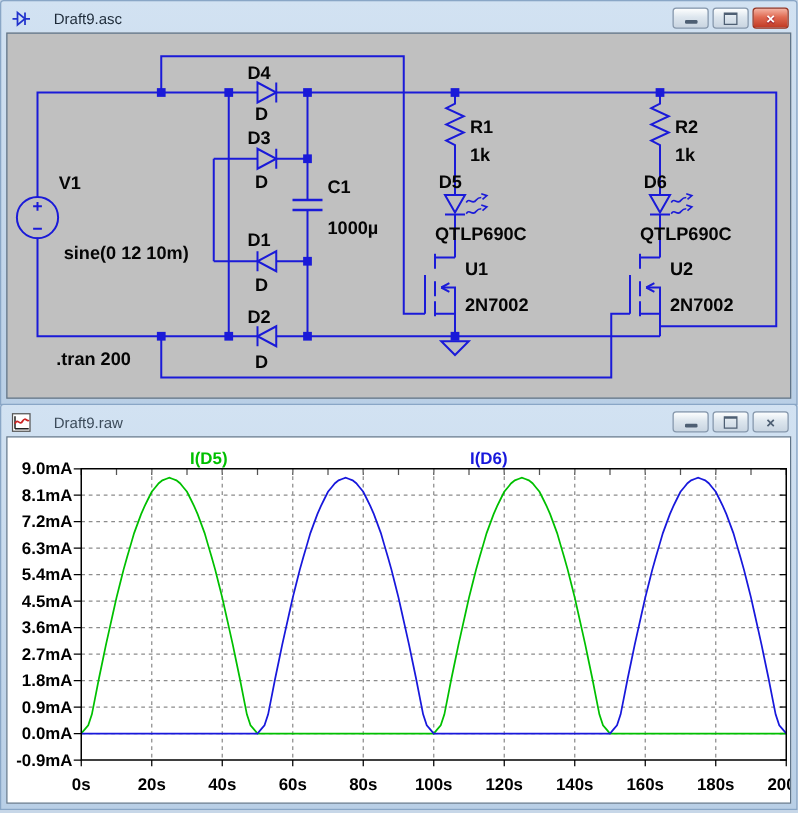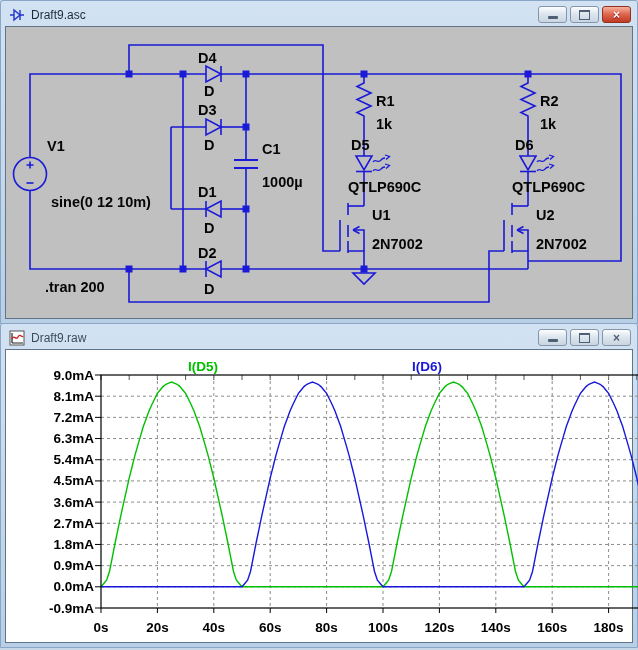--- a/index.html
+++ b/index.html
@@ -2,37 +2,37 @@
 <html><head>
 <meta charset="utf-8">
 <style>
   html,body{margin:0;padding:0;width:638px;height:650px;overflow:hidden;
     background:#c7d7e8;font-family:"Liberation Sans",sans-serif;}
   .window{position:absolute;left:0;width:638px;box-sizing:border-box;
     background:linear-gradient(#d2e2f2,#b9cfe6);
     border:1px solid #89a6c6;border-radius:3px 3px 0 0;padding:0 4px 4px 4px;}
   #win-asc{top:0;height:324px;z-index:2;}
   #win-raw{top:323px;height:325px;z-index:1;}
-  .titlebar{height:23px;display:flex;align-items:center;gap:6px;padding:2px 2px 0 4px;}
+  .titlebar{height:23px;display:flex;align-items:center;gap:18px;padding:2px 2px 0 4px;}
   .title-text{font-size:12px;color:#1d2a38;}
   #win-raw .title-text{color:#3c4b5a;}
   .tb-buttons{margin-left:auto;display:flex;gap:3px;}
   .tb-btn{width:29px;height:17px;box-sizing:border-box;border:1px solid #8596aa;
     border-radius:3px;display:flex;align-items:center;justify-content:center;
     background:linear-gradient(#fdfefe,#dde6ee 45%,#c9d5e1);cursor:default;}
   .tb-btn.close-active{background:linear-gradient(#f2af9f,#dd6ketchup,#d55); 
     background:linear-gradient(#f4b2a2,#e06a52 45%,#c03a24);border-color:#96301d;}
   .glyph-min{width:10px;height:3px;background:#4e5f73;border-radius:1px;margin-top:6px;}
   .glyph-max{width:9px;height:7px;border:1px solid #4e5f73;border-top:2px solid #4e5f73;}
   .glyph-close{font-size:12px;font-weight:bold;color:#4e5f73;line-height:1;}
   .close-active .glyph-close{color:#fff;text-shadow:0 1px 1px #802;}
   .content{position:relative;height:calc(100% - 25px);box-sizing:border-box;
     border:1px solid #5f7489;}
   #sch-content{background:#c0c0c0;}
-  #plot-content{background:#ffffff;padding-left:36px;}
+  #plot-content{background:#ffffff;}
   svg{display:block;}
   .sch-label{font-family:"Liberation Sans",sans-serif;font-weight:bold;
     font-size:14.5px;fill:#050505;}
   .plot-label{font-family:"Liberation Sans",sans-serif;font-weight:bold;
     font-size:13.5px;fill:#000;}
   .legend-label{font-family:"Liberation Sans",sans-serif;font-weight:bold;font-size:13.5px;}
 </style>
 </head>
 <body>
 

